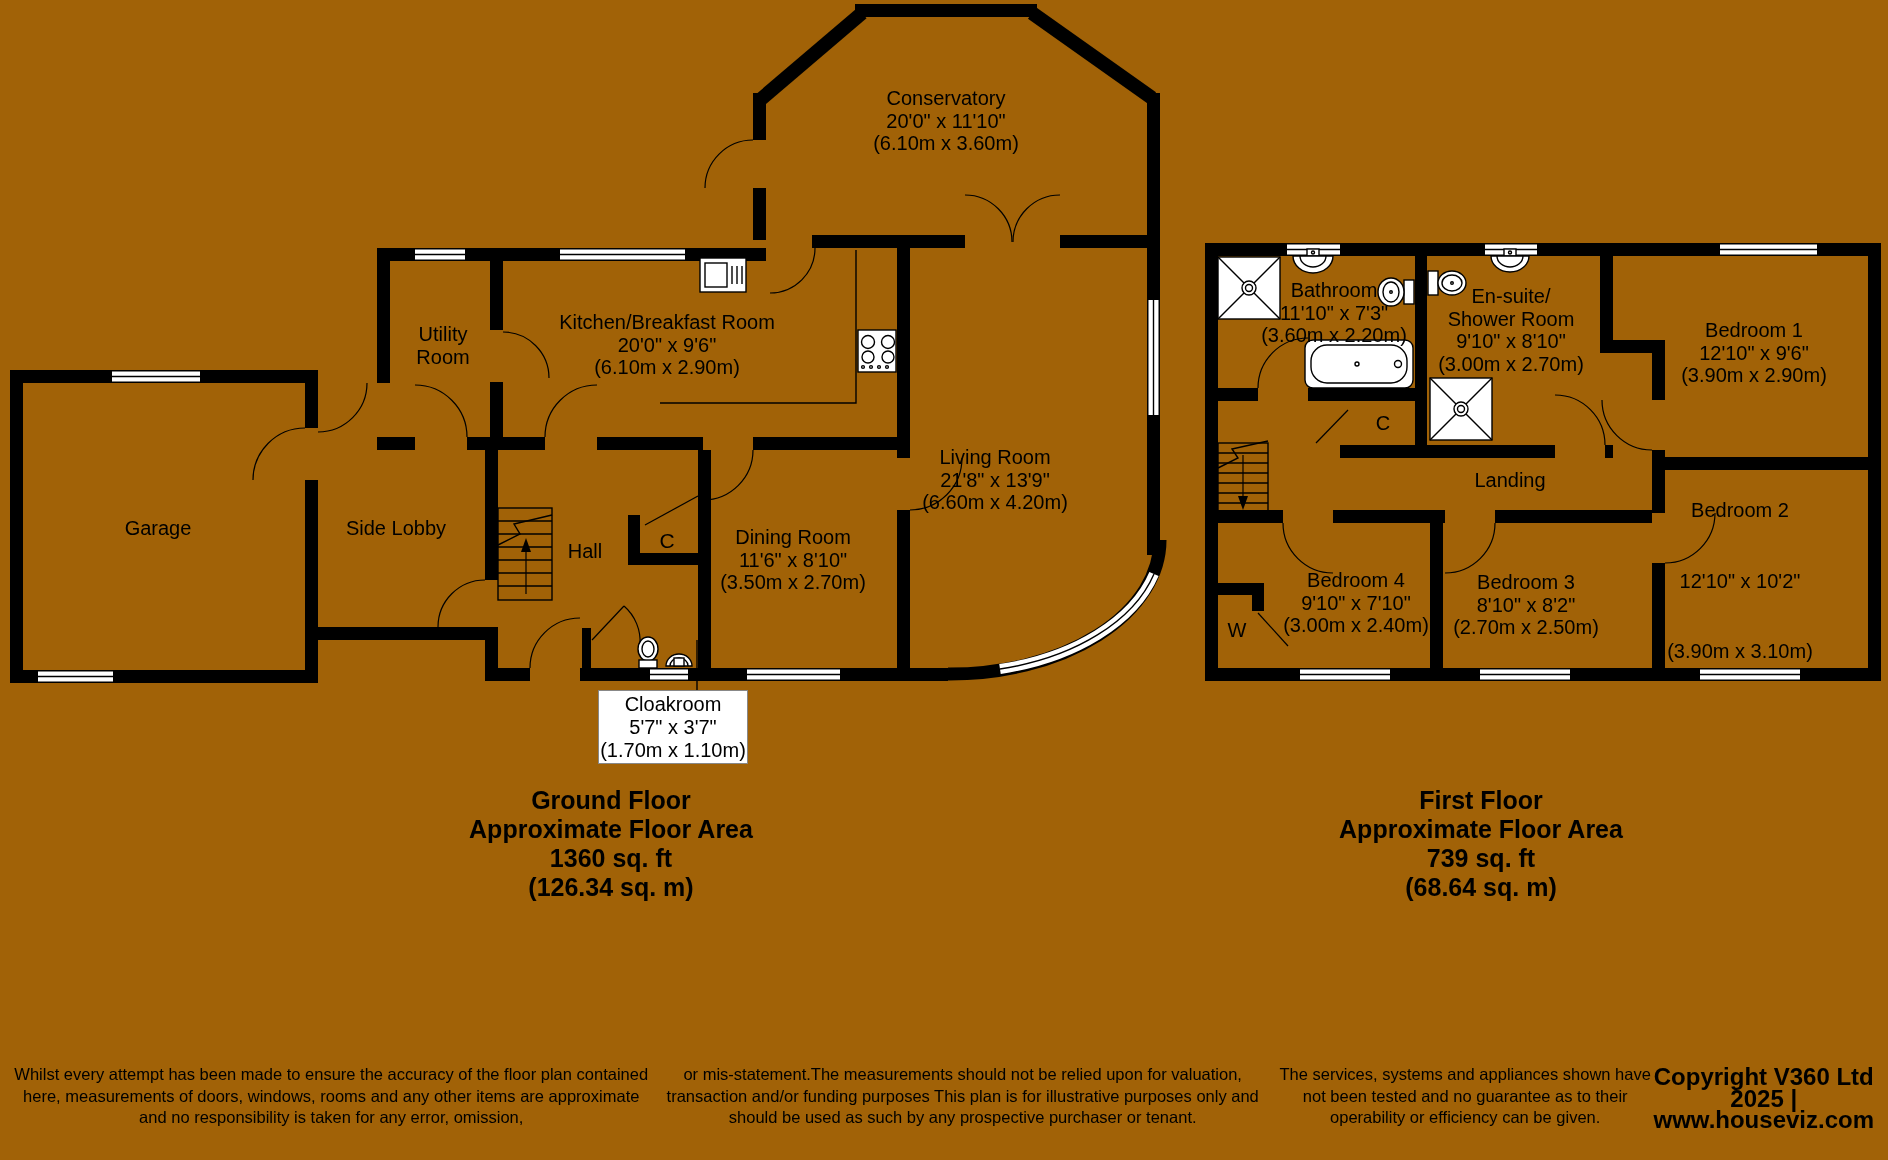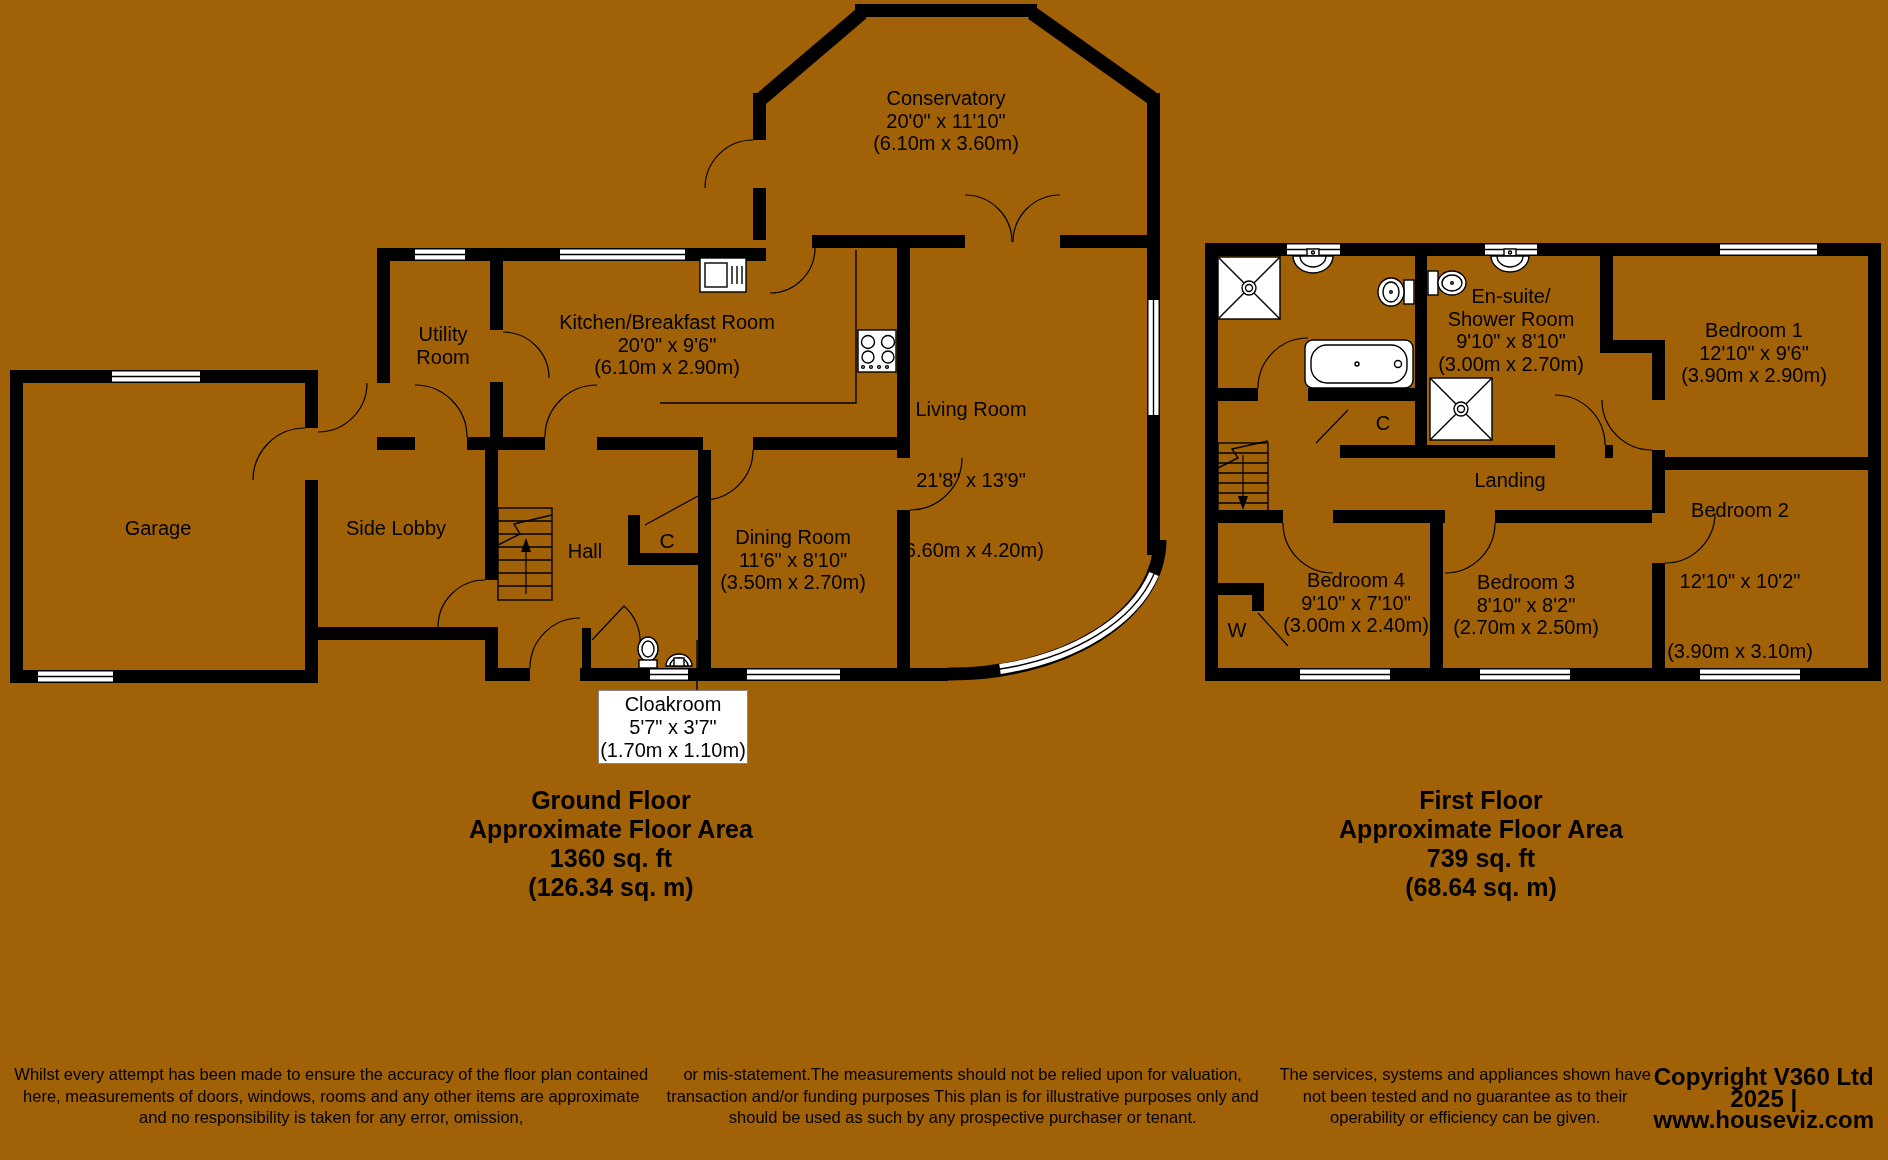--- a/index.html
+++ b/index.html
@@ -289,37 +289,42 @@
 </div>
 <div class="room-label" style="left:585px;top:551px;">
   <span>Hall</span>
 </div>
 <div class="small-label" style="left:667px;top:541px;">C</div>
 <div class="room-label" style="left:793px;top:560px;">
   <span>Dining Room</span>
   <span>11'6" x 8'10"</span>
   <span>(3.50m x 2.70m)</span>
 </div>
-<div class="room-label" style="left:971px;top:480px;gap:48px;">
+<div class="room-label" style="left:995px;top:480px;">
   <span>Living Room</span>
   <span>21'8" x 13'9"</span>
   <span>(6.60m x 4.20m)</span>
 </div>
 <div class="cloak-box">
   <span>Cloakroom</span>
   <span>5'7" x 3'7"</span>
   <span>(1.70m x 1.10m)</span>
 </div>
 <div class="caption" style="left:611px;top:770px;">
   <span>Ground Floor</span>
   <span>Approximate Floor Area</span>
   <span>1360 sq. ft</span>
   <span>(126.34 sq. m)</span>
 </div>
 
+<div class="room-label" style="left:1334px;top:313px;">
+  <span>Bathroom</span>
+  <span>11'10" x 7'3"</span>
+  <span>(3.60m x 2.20m)</span>
+</div>
 <div class="room-label" style="left:1511px;top:330px;">
   <span>En-suite/</span>
   <span>Shower Room</span>
   <span>9'10" x 8'10"</span>
   <span>(3.00m x 2.70m)</span>
 </div>
 <div class="room-label" style="left:1754px;top:353px;">
   <span>Bedroom 1</span>
   <span>12'10" x 9'6"</span>
   <span>(3.90m x 2.90m)</span>

